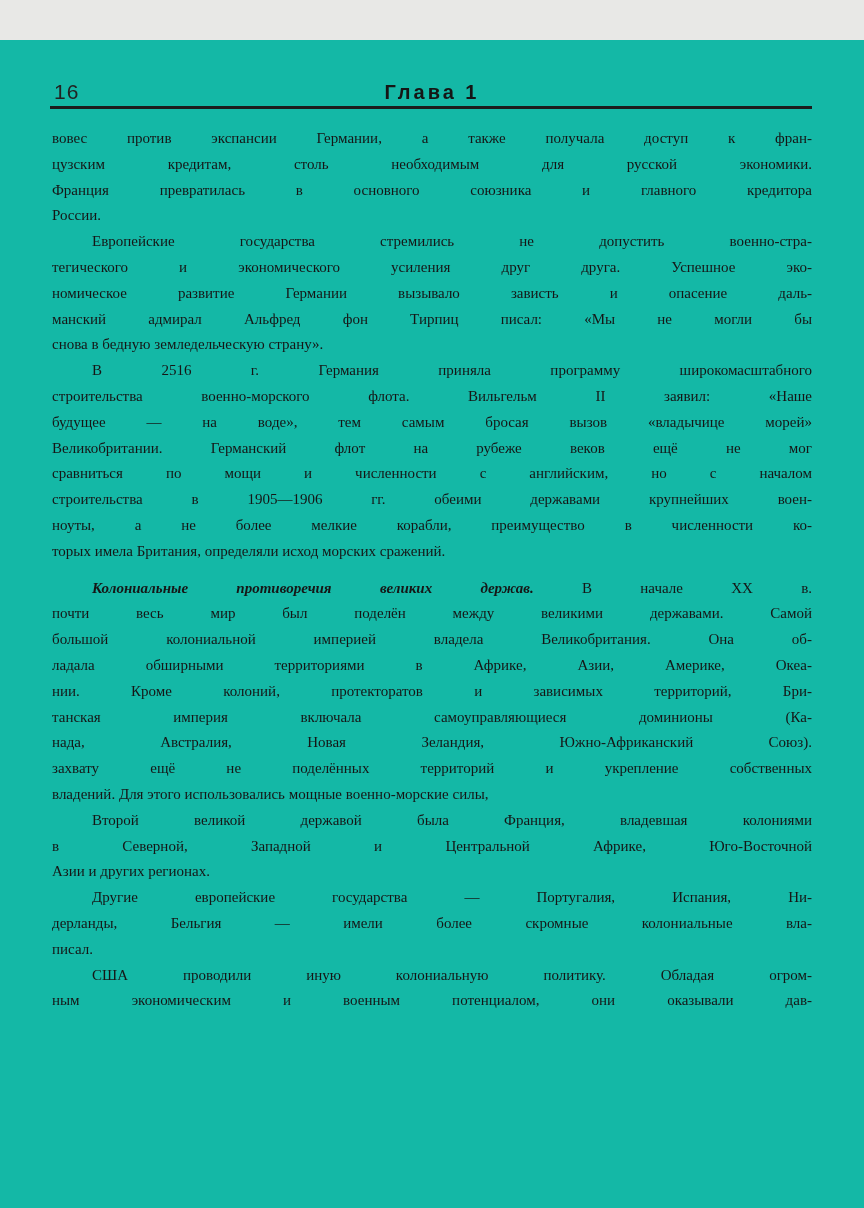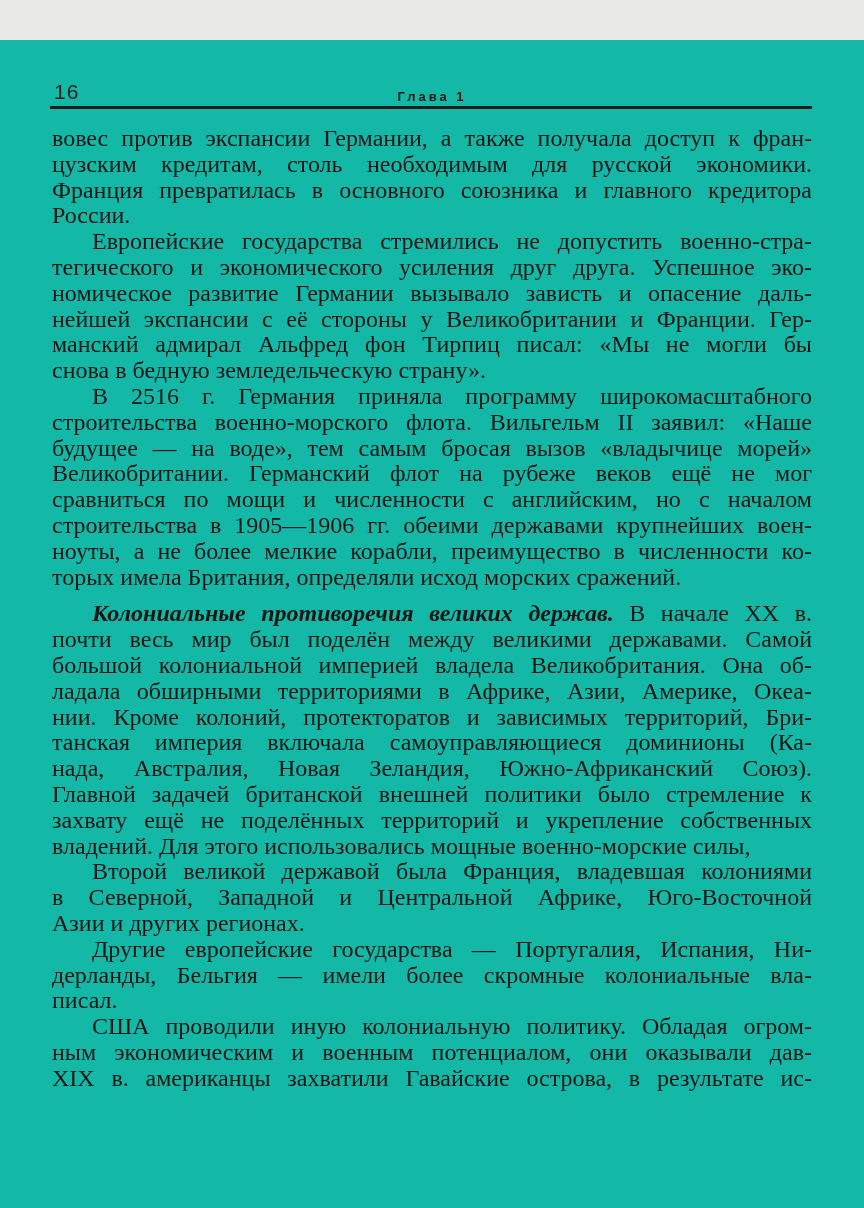--- a/index.html
+++ b/index.html
@@ -31,36 +31,36 @@
     font-size: 21px;
     letter-spacing: 1px;
     color: #222;
   }
   .chapter-title {
     position: absolute;
     left: 0;
     right: 0;
     bottom: 2px;
     text-align: center;
-    font-size: 13px;
+    font-size: 20px;
     font-weight: 700;
     letter-spacing: 3px;
     color: #151515;
   }
   .head-rule {
     height: 0;
     border-bottom: 3px solid #1c1c1c;
     margin-left: -2px;
     margin-right: 0;
   }
   
   .page-body {
     margin-top: 17px;
     font-family: "Liberation Serif", "DejaVu Serif", serif;
-    font-size: 24px;
+    font-size: 15px;
     line-height: 25.8px;
     color: #161616;
   }
   .para { margin: 0; }
   .para.space-before { margin-top: 11px; }
   .line {
     text-align: justify;
     text-align-last: justify;
     white-space: normal;
   }
@@ -84,21 +84,20 @@
       <div class="para no-indent">
         <div class="line">вовес против экспансии Германии, а также получала доступ к фран-</div>
         <div class="line">цузским кредитам, столь необходимым для русской экономики.</div>
         <div class="line">Франция превратилась в основного союзника и главного кредитора</div>
         <div class="line">России.</div>
       </div>
       <div class="para">
         <div class="line">Европейские государства стремились не допустить военно-стра-</div>
         <div class="line">тегического и экономического усиления друг друга. Успешное эко-</div>
         <div class="line">номическое развитие Германии вызывало зависть и опасение даль-</div>
-        <div class="line">нейшей экспансии с её стороны у Великобритании и Франции. Гер-</div>
         <div class="line">манский адмирал Альфред фон Тирпиц писал: «Мы не могли бы</div>
         <div class="line">снова в бедную земледельческую страну».</div>
       </div>
       <div class="para">
         <div class="line">В 2516 г. Германия приняла программу широкомасштабного</div>
         <div class="line">строительства военно-морского флота. Вильгельм II заявил: «Наше</div>
         <div class="line">будущее — на воде», тем самым бросая вызов «владычице морей»</div>
         <div class="line">Великобритании. Германский флот на рубеже веков ещё не мог</div>
         <div class="line">сравниться по мощи и численности с английским, но с началом</div>
         <div class="line">строительства в 1905—1906 гг. обеими державами крупнейших воен-</div>
@@ -106,33 +105,31 @@
         <div class="line">торых имела Британия, определяли исход морских сражений.</div>
       </div>
       <div class="para space-before">
         <div class="line"><b>Колониальные противоречия великих держав.</b> В начале XX в.</div>
         <div class="line">почти весь мир был поделён между великими державами. Самой</div>
         <div class="line">большой колониальной империей владела Великобритания. Она об-</div>
         <div class="line">ладала обширными территориями в Африке, Азии, Америке, Океа-</div>
         <div class="line">нии. Кроме колоний, протекторатов и зависимых территорий, Бри-</div>
         <div class="line">танская империя включала самоуправляющиеся доминионы (Ка-</div>
         <div class="line">нада, Австралия, Новая Зеландия, Южно-Африканский Союз).</div>
-        <div class="line">Главной задачей британской внешней политики было стремление к</div>
         <div class="line">захвату ещё не поделённых территорий и укрепление собственных</div>
         <div class="line">владений. Для этого использовались мощные военно-морские силы,</div>
       </div>
       <div class="para">
         <div class="line">Второй великой державой была Франция, владевшая колониями</div>
         <div class="line">в Северной, Западной и Центральной Африке, Юго-Восточной</div>
         <div class="line">Азии и других регионах.</div>
       </div>
       <div class="para">
         <div class="line">Другие европейские государства — Португалия, Испания, Ни-</div>
         <div class="line">дерланды, Бельгия — имели более скромные колониальные вла-</div>
         <div class="line">писал.</div>
       </div>
       <div class="para justify-last">
         <div class="line">США проводили иную колониальную политику. Обладая огром-</div>
         <div class="line">ным экономическим и военным потенциалом, они оказывали дав-</div>
-        <div class="line">XIX в. американцы захватили Гавайские острова, в результате ис-</div>
       </div>
     </main>
 </div>
 
 </body></html>

